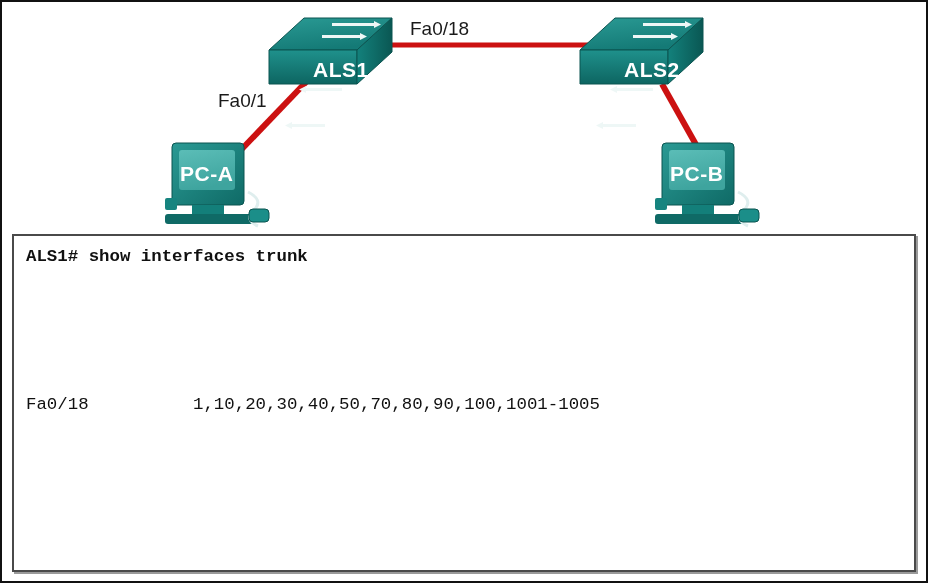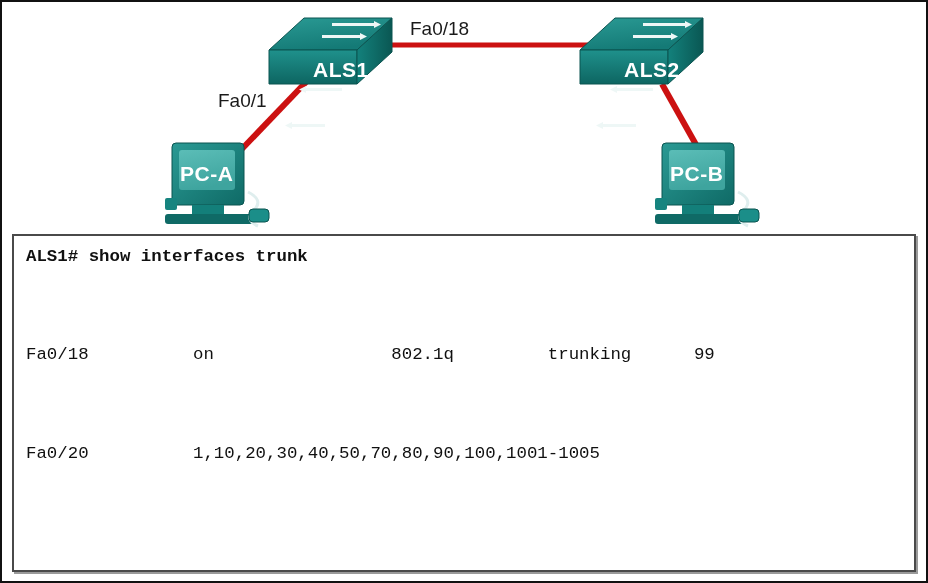--- a/index.html
+++ b/index.html
@@ -178,23 +178,22 @@
       </g>
 
       <text class="link-label" x="408" y="33">Fa0/18</text>
       <text class="link-label" x="216" y="105">Fa0/1</text>
     </svg>
   </div>
 
   <div id="cli-panel">
     <pre id="cli-text"><span class="cli-line cli-prompt"><span>ALS1#</span> <span>show interfaces trunk</span></span>
 <span class="cli-line"> </span>
-<span class="cli-line">Fa0/18          on                 802.1q         trunking      99</span>
 <span class="cli-line"> </span>
-<span class="cli-line">Fa0/20          1,10,20,30,40,50,70,80,90,100,1001-1005</span>
+<span class="cli-line">Fa0/18          1,10,20,30,40,50,70,80,90,100,1001-1005</span>
 
 
 
 
 
 </pre>
   </div>
 
 </div>
 

